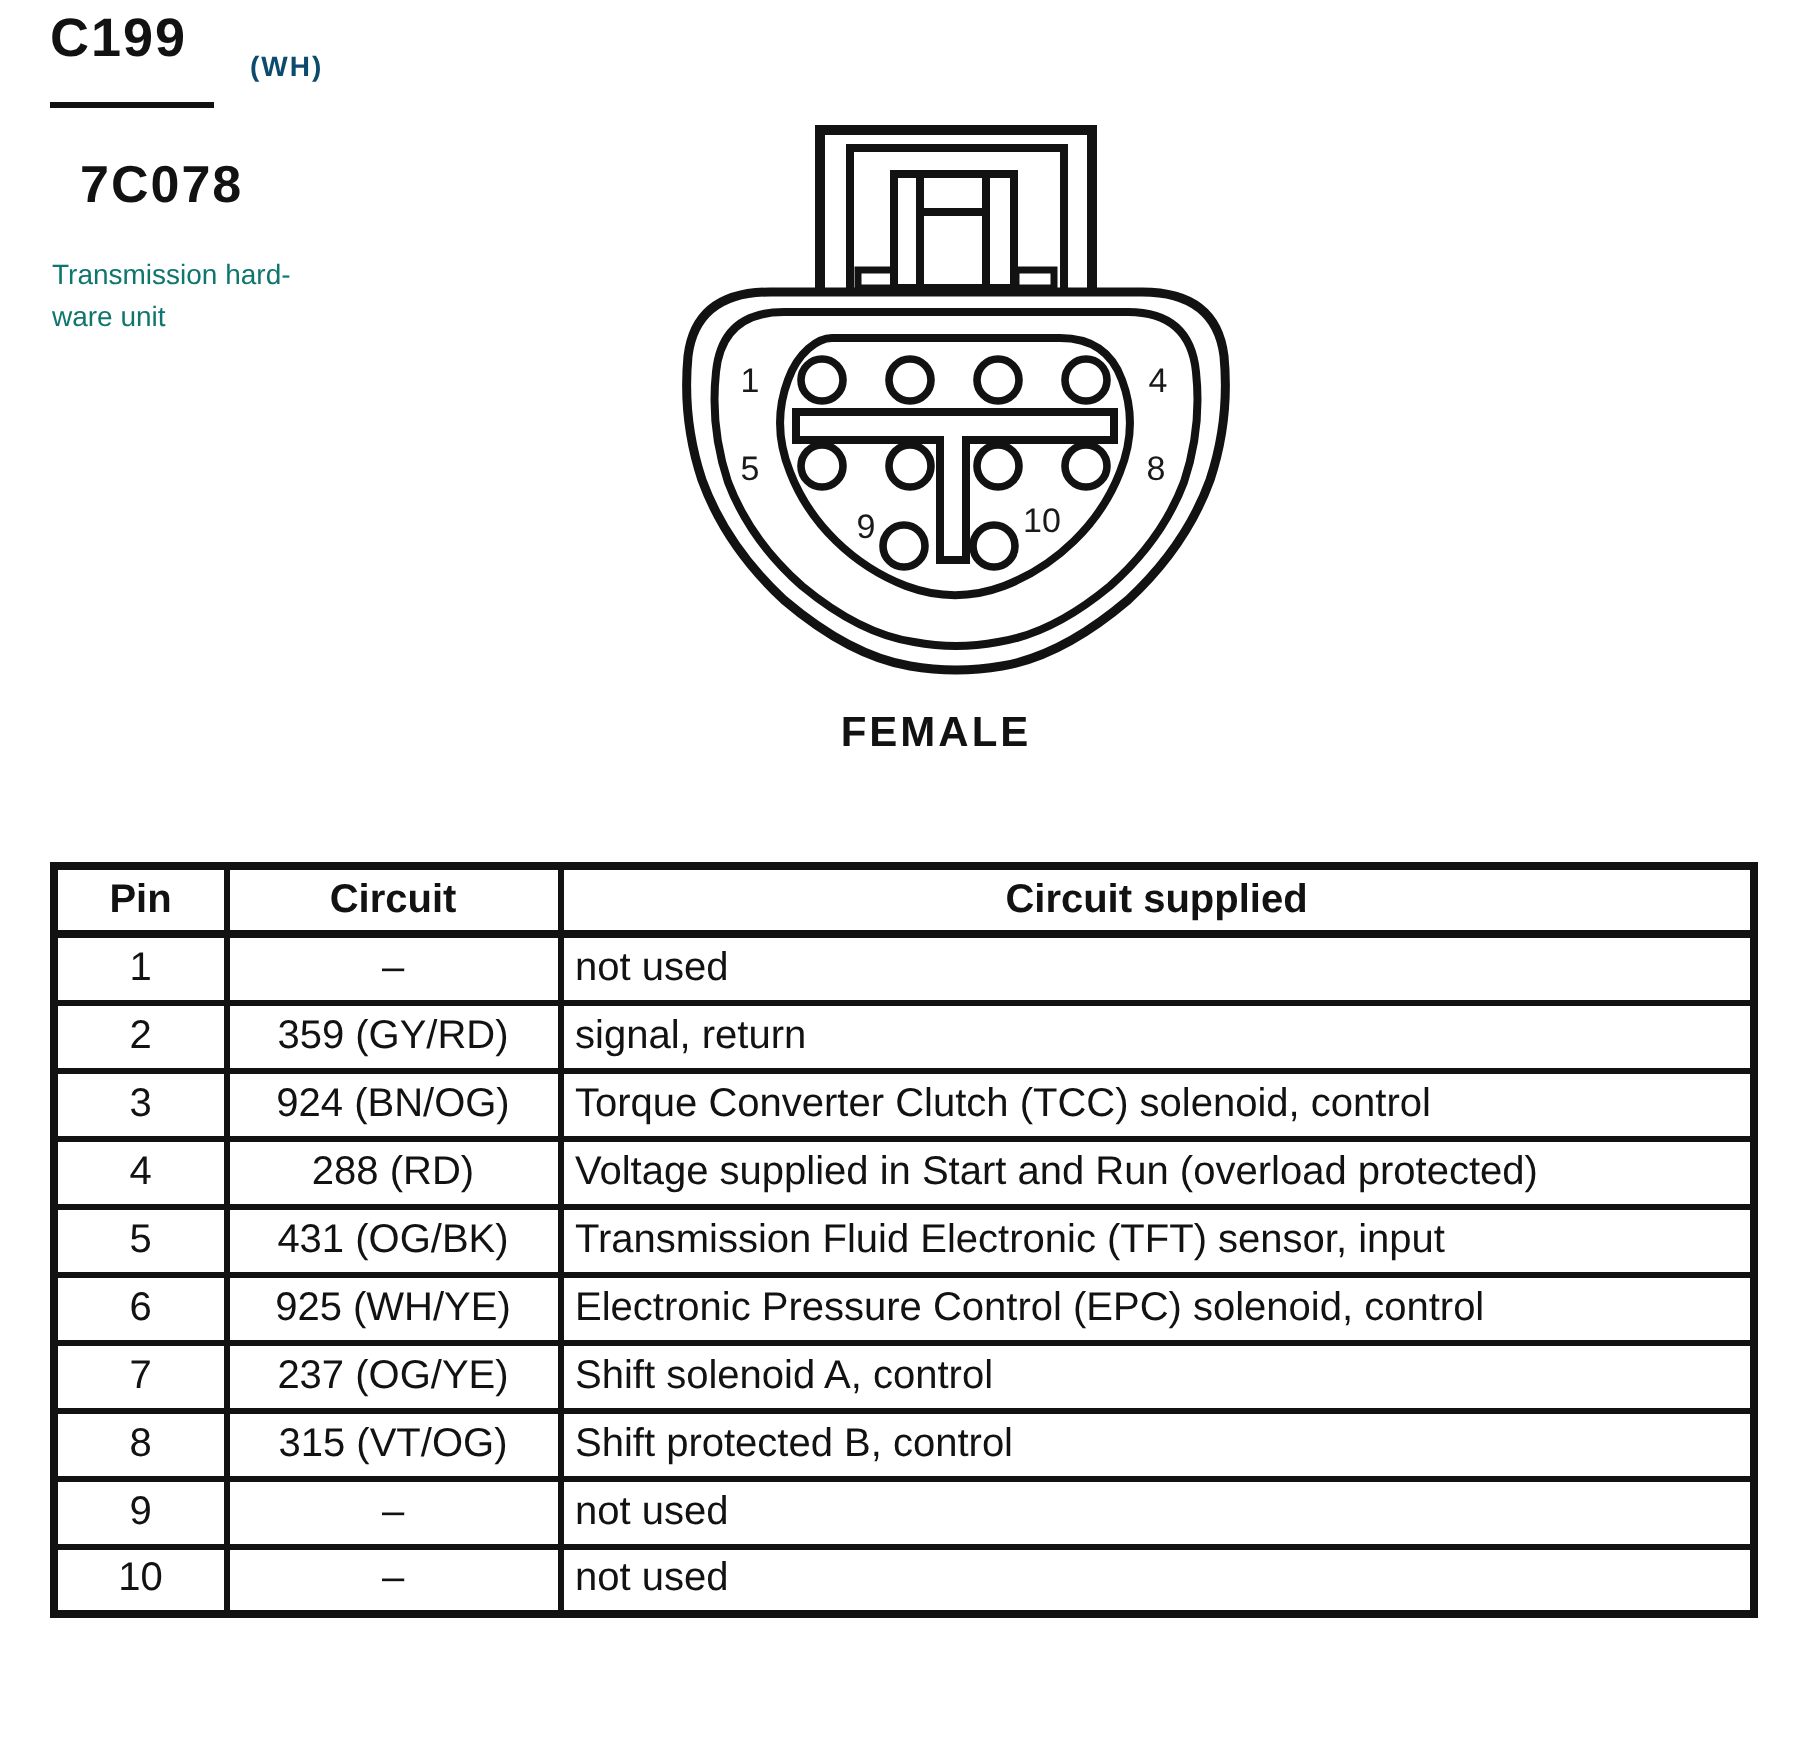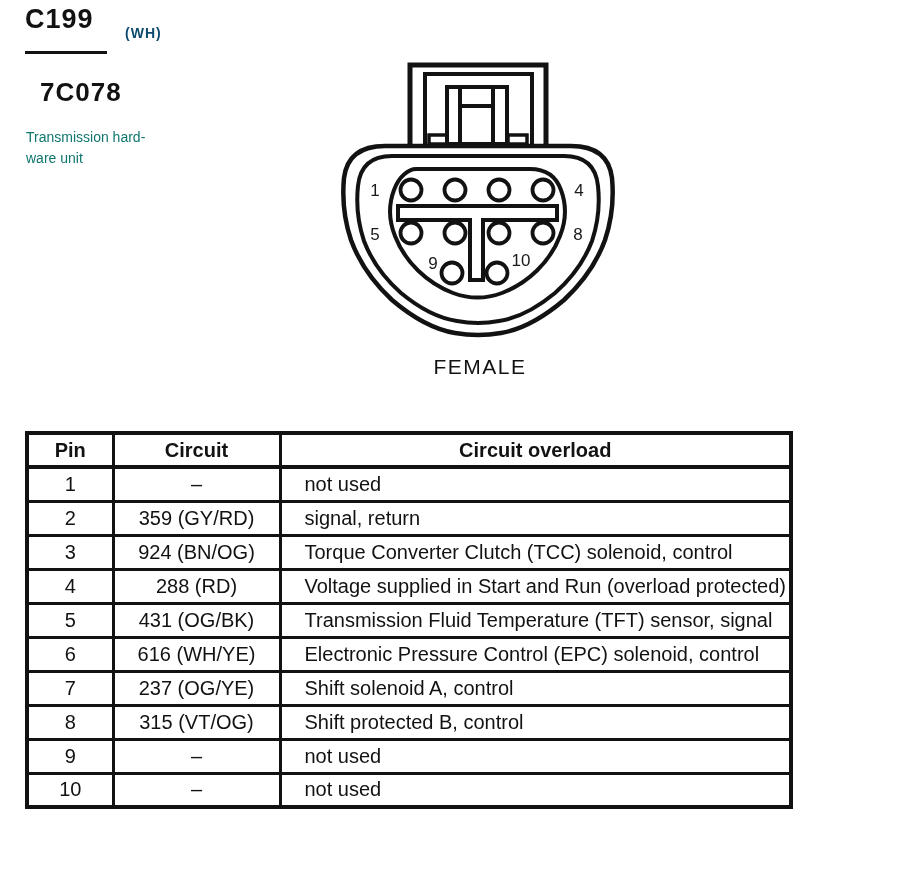--- a/index.html
+++ b/index.html
@@ -41,46 +41,46 @@
   .connector-svg path, .connector-svg rect, .connector-svg circle, .connector-svg line {
     stroke: #121212; fill: none;
   }
   .connector-svg .fillw { fill: #ffffff; }
   .connector-svg text {
     fill: #1a1a1a; stroke: none;
     font-family: "Liberation Sans", sans-serif;
     font-size: 17px;
   }
   .gender-label {
-    left: 330px; top: 355px; width: 300px;
+    left: 318px; top: 355px; width: 300px;
     text-align: center;
-    font-size: 21px; font-weight: normal; letter-spacing: 1.5px;
+    font-size: 21px; font-weight: bold; letter-spacing: 1.5px;
   }
 
   
   .pinout-table {
-    left: 25px; top: 431px; width: 768px;
+    left: 25px; top: 431px; width: 854px;
     border-collapse: collapse;
     table-layout: fixed;
     border: 4px solid #121212;
     font-size: 20px;
   }
   .pinout-table th, .pinout-table td {
     border: 3px solid #121212;
     height: 34px;
     vertical-align: middle;
     white-space: nowrap;
     overflow: hidden;
   }
   .pinout-table th { font-weight: bold; text-align: center; }
   .pinout-table thead th { border-bottom: 4px solid #121212; }
   .col-pin     { width: 86px; }
   .col-circuit { width: 167px; }
   .cell-pin, .cell-circuit { text-align: center; }
-  .cell-function { text-align: left; padding-left: 23px; }
+  .cell-function { text-align: left; padding-left: 6px; }
 </style>
 </head>
 <body>
 
 <div class="abs connector-id">C199</div>
 <div class="abs id-underline"></div>
 <div class="abs color-code">(WH)</div>
 <div class="abs part-number">7C078</div>
 <div class="abs description">
   <div>Transmission hard-</div>
@@ -171,21 +171,21 @@
 <table class="abs pinout-table">
   <colgroup>
     <col class="col-pin">
       <col class="col-circuit">
       <col>
   </colgroup>
   <thead>
     <tr>
       <th>Pin</th>
       <th>Circuit</th>
-      <th>Circuit overload</th>
+      <th>Circuit supplied</th>
     </tr>
   </thead>
   <tbody>
     <tr>
       <td class="cell-pin">1</td>
       <td class="cell-circuit">–</td>
       <td class="cell-function">not used</td>
     </tr>
     <tr>
       <td class="cell-pin">2</td>
@@ -198,25 +198,25 @@
       <td class="cell-function">Torque Converter Clutch (TCC) solenoid, control</td>
     </tr>
     <tr>
       <td class="cell-pin">4</td>
       <td class="cell-circuit">288 (RD)</td>
       <td class="cell-function">Voltage supplied in Start and Run (overload protected)</td>
     </tr>
     <tr>
       <td class="cell-pin">5</td>
       <td class="cell-circuit">431 (OG/BK)</td>
-      <td class="cell-function">Transmission Fluid Temperature (TFT) sensor, signal</td>
+      <td class="cell-function">Transmission Fluid Electronic (TFT) sensor, input</td>
     </tr>
     <tr>
       <td class="cell-pin">6</td>
-      <td class="cell-circuit">616 (WH/YE)</td>
+      <td class="cell-circuit">925 (WH/YE)</td>
       <td class="cell-function">Electronic Pressure Control (EPC) solenoid, control</td>
     </tr>
     <tr>
       <td class="cell-pin">7</td>
       <td class="cell-circuit">237 (OG/YE)</td>
       <td class="cell-function">Shift solenoid A, control</td>
     </tr>
     <tr>
       <td class="cell-pin">8</td>
       <td class="cell-circuit">315 (VT/OG)</td>

